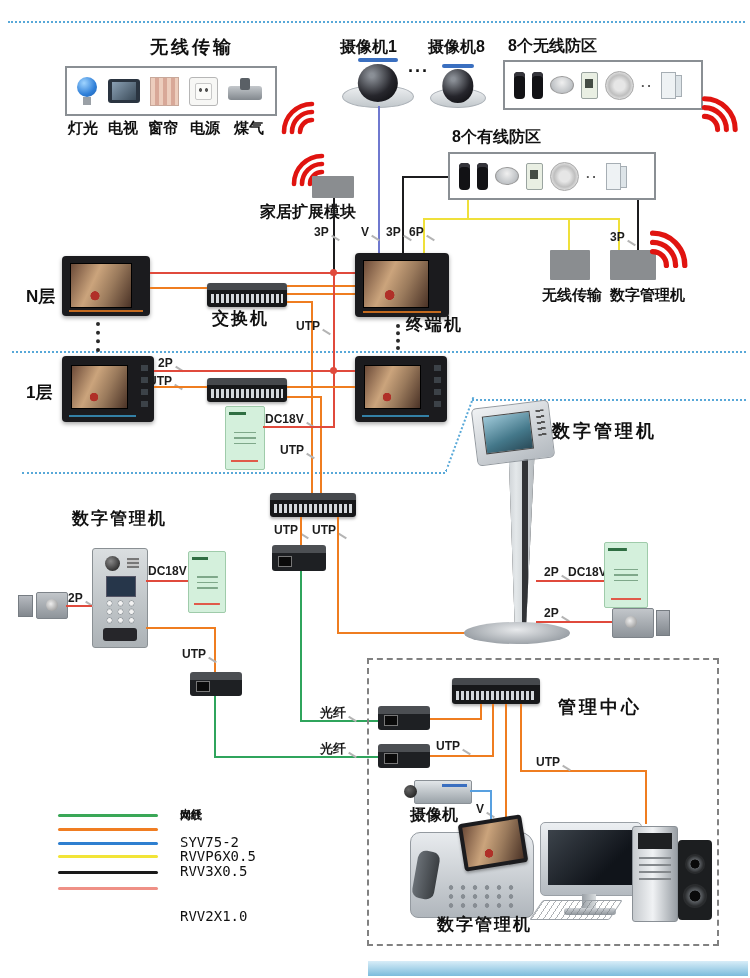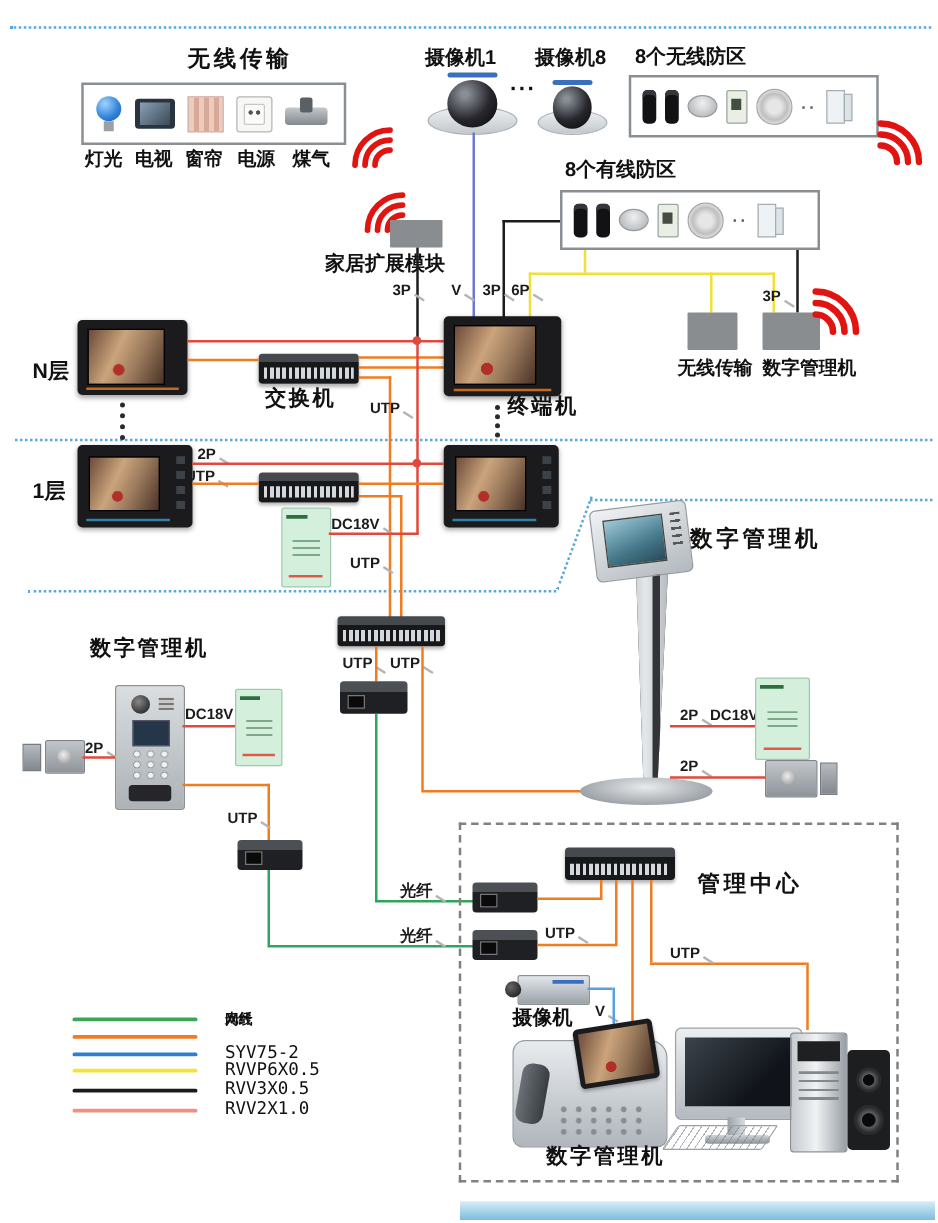--- a/index.html
+++ b/index.html
@@ -386,16 +386,16 @@
   <div class="lgline lg1" style="top:828px"></div>
   <div class="lgline lg2" style="top:842px"></div>
   <div class="lgline lg3" style="top:855px"></div>
   <div class="lgline lg4" style="top:871px"></div>
   <div class="lgline lg5" style="top:887px"></div>
   <div class="lgcn" style="top:807px">光纤</div>
   <div class="lgcn" style="top:808px">网线</div>
   <div class="lgcode" style="top:834px">SYV75-2</div>
   <div class="lgcode" style="top:848px">RVVP6X0.5</div>
   <div class="lgcode" style="top:863px">RVV3X0.5</div>
-  <div class="lgcode" style="top:879px">RVV2X1.0</div>
+  <div class="lgcode" style="top:908px">RVV2X1.0</div>
 
   <div class="bluebar"></div>
 </div>
 
 </body></html>

